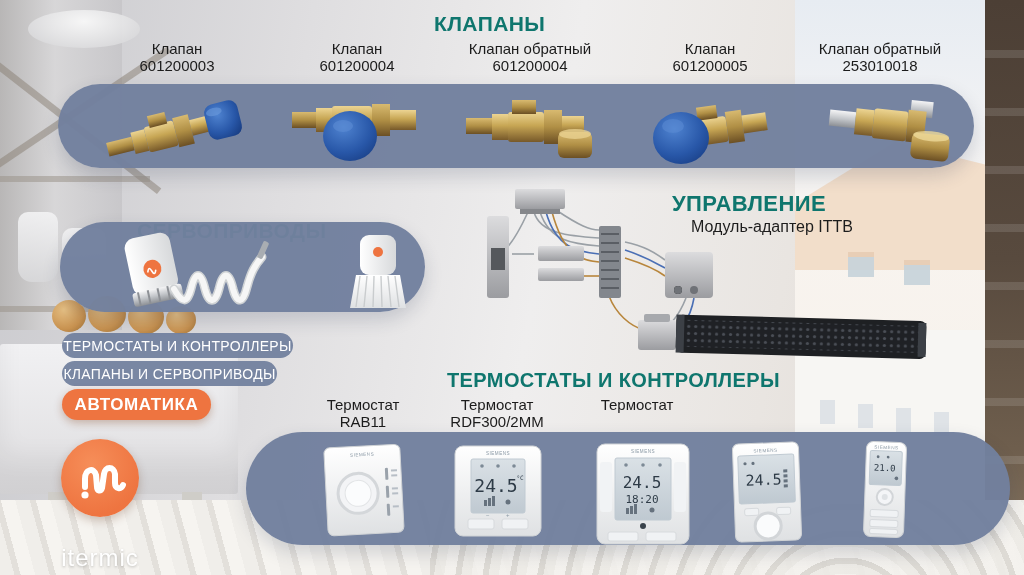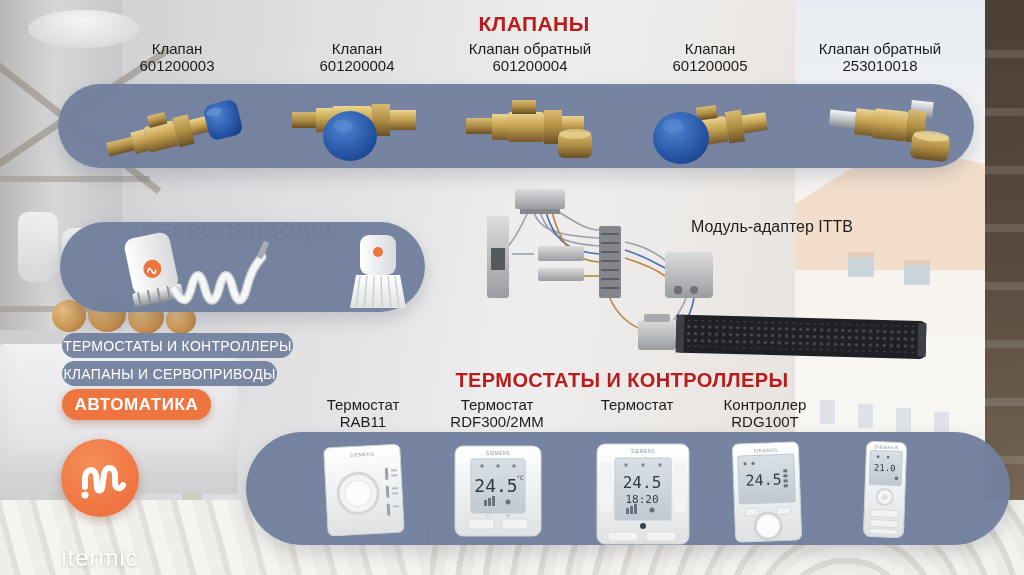--- a/index.html
+++ b/index.html
@@ -29,21 +29,21 @@
   .bg-blanket{left:0;top:500px;width:1024px;height:75px;
     background:repeating-linear-gradient(75deg,#f0eeea 0 14px,#e3e0db 14px 20px,#f6f4f0 20px 34px);}
   .blanket-swirl{left:430px;top:500px;width:594px;height:75px;opacity:.9;
     background:repeating-radial-gradient(circle at 70% 170%,#edebe6 0 10px,#dbd8d2 10px 16px,#f4f2ee 16px 27px);}
   
   .band{position:absolute;background:rgba(114,128,158,.97);box-shadow:0 8px 18px rgba(45,55,85,.18);}
   .band-valves{left:58px;top:84px;width:916px;height:84px;border-radius:42px;}
   .band-servo{left:60px;top:222px;width:365px;height:90px;border-radius:45px;}
   .band-thermo{left:246px;top:432px;width:764px;height:113px;border-radius:57px;}
   
-  .title{position:absolute;font-weight:bold;color:#b91c1c;text-align:center;letter-spacing:.4px;}
+  .title{position:absolute;font-weight:bold;color:#0f766e;letter-spacing:.4px;}
   .subtitle{position:absolute;color:#1d1d1d;text-align:center;}
   .plabel{position:absolute;width:170px;text-align:center;color:#1c1c1c;font-size:15px;line-height:1.14;}
   .plabel span{display:block;}
   
   .pill{position:absolute;display:flex;align-items:center;justify-content:center;color:#fff;cursor:pointer;}
   .pill-dim{background:rgba(112,127,157,.93);border-radius:13px;font-size:14px;letter-spacing:.3px;}
   .pill-accent{background:#ee7440;border-radius:16px;font-weight:bold;font-size:17px;letter-spacing:.6px;
                box-shadow:0 3px 8px rgba(120,50,10,.3);}
   
   .logo-circle{left:61px;top:439px;width:78px;height:78px;border-radius:50%;
@@ -244,20 +244,21 @@
     <g stroke="#c9ccce" stroke-width="1.4">
       <line x1="12" y1="46" x2="8" y2="77"></line>
         <line x1="19" y1="46" x2="16" y2="77"></line>
       <line x1="26" y1="46" x2="25" y2="77"></line>
         <line x1="33" y1="46" x2="34" y2="77"></line>
       <line x1="40" y1="46" x2="43" y2="77"></line>
         <line x1="47" y1="46" x2="51" y2="77"></line>
     </g>
   </svg>
 
+  <div class="title" style="left:672px;top:191px;width:200px;font-size:22px;">УПРАВЛЕНИЕ</div>
   <div class="subtitle" style="left:660px;top:218px;width:224px;font-size:16px;">Модуль-адаптер ITTB</div>
 
   <svg class="abs" style="left:468px;top:186px;" width="468" height="178" viewBox="0 0 468 178">
 
     <g fill="none" stroke-width="1.6">
       <path d="M60,26 C48,52 40,62 34,66" stroke="#9aa0a6"></path>
       <path d="M66,26 C72,48 102,50 131,52" stroke="#9aa0a6"></path>
       <path d="M72,26 C82,56 106,58 131,60" stroke="#9aa0a6"></path>
       <path d="M78,26 C88,62 110,66 131,68" stroke="#4a6fb5"></path>
       <path d="M84,26 C96,70 112,74 131,76" stroke="#b8863c"></path>
@@ -323,24 +324,20 @@
   <div class="plabel" style="left:278px;top:396px;">
     <span>Термостат</span>
     <span>RAB11</span>
   </div>
   <div class="plabel" style="left:412px;top:396px;">
     <span>Термостат</span>
     <span>RDF300/2MM</span>
   </div>
   <div class="plabel" style="left:552px;top:396px;">
     <span>Термостат</span>
-  </div>
-  <div class="plabel" style="left:680px;top:396px;">
-    <span>Контроллер</span>
-    <span>RDG100T</span>
   </div>
 
   <div class="band band-thermo"></div>
 
   <svg class="abs" style="left:322px;top:443px;" width="86" height="96" viewBox="0 0 86 96">
     <g transform="rotate(-3 43 48)">
       <rect x="4" y="3" width="76" height="88" rx="6" fill="url(#whitebodyV)" stroke="#cfd2d5"></rect>
       <text x="42" y="13" text-anchor="middle" class="tinybrand">SIEMENS</text>
       <circle cx="36" cy="50" r="20" fill="#f3f4f6" stroke="#d4d7da" stroke-width="3"></circle>
       <circle cx="36" cy="50" r="13" fill="#fbfcfd" stroke="#e2e4e6"></circle>

